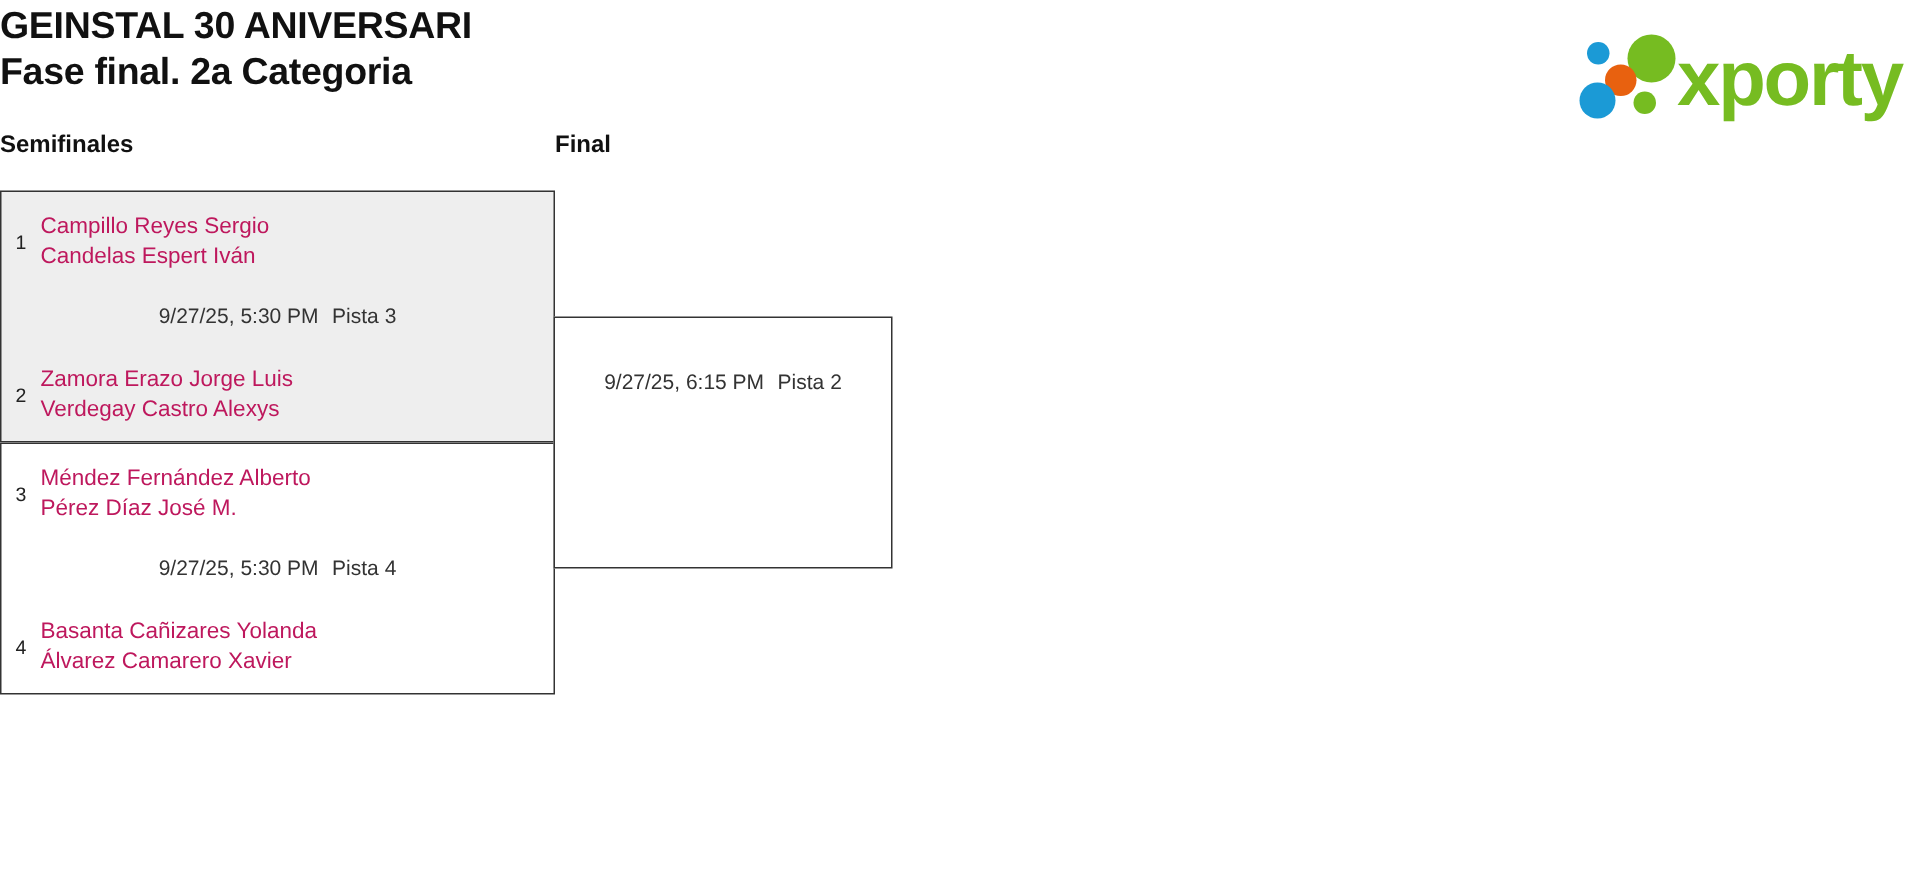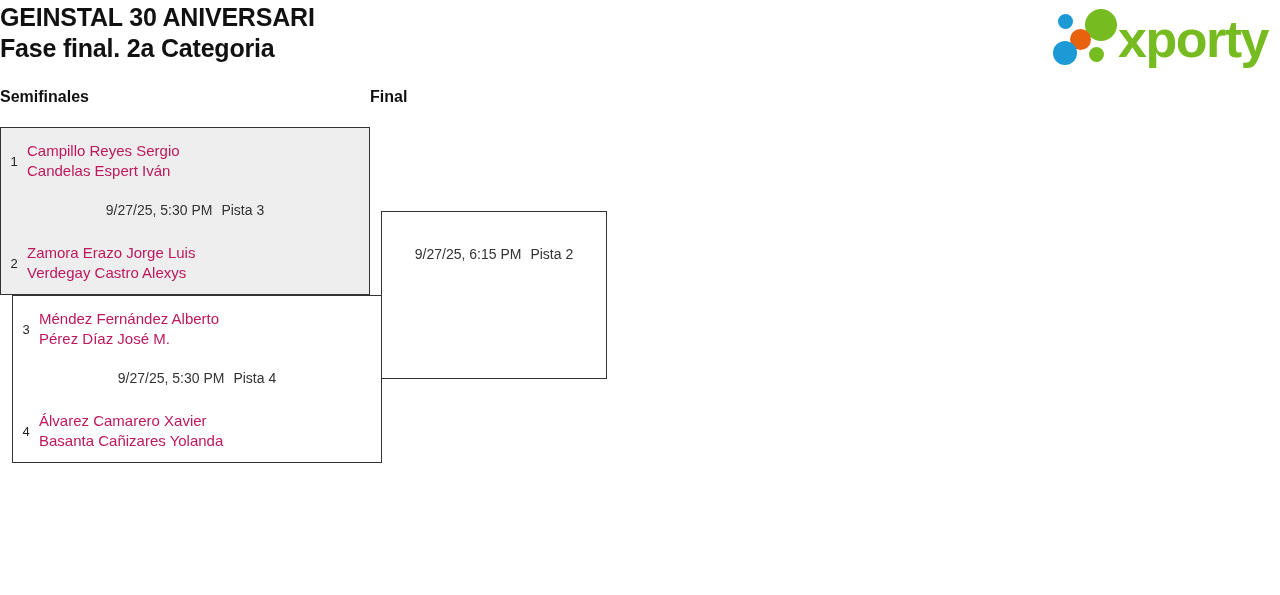--- a/index.html
+++ b/index.html
@@ -35,21 +35,21 @@
     font-weight: bold;
     letter-spacing: -0.2px;
     color: #111111;
     white-space: nowrap;
   }
 
   
   #logo {
     position: absolute;
     left: 1052px;
-    top: 8px;
+    top: 22px;
     width: 224px;
     height: 62px;
   }
   #logo-dots {
     position: absolute;
     left: 0;
     top: 0;
     width: 72px;
     height: 62px;
   }
@@ -93,21 +93,21 @@
     width: 1280px;
     height: 595px;
   }
 
   .match-box {
     position: absolute;
     border: 1px solid #333333;
     box-sizing: border-box;
   }
   .match-box.shaded { background: #eeeeee; }
-  .match-box.plain  { background: #ffffff; margin-left: 12px; }
+  .match-box.plain  { background: #ffffff; }
 
   #match-sf1 { left: 0px;   top: 127px; width: 370px; height: 168px; }
   #match-sf2 { left: 0px;   top: 295px; width: 370px; height: 168px; }
   #match-final { left: 369px; top: 211px; width: 226px; height: 168px; }
 
   .team {
     position: absolute;
     left: 0;
     width: 100%;
     height: 46px;
@@ -206,22 +206,22 @@
         <div class="player-name">Méndez Fernández Alberto</div>
         <div class="player-name">Pérez Díaz José M.</div>
       </div>
     </div>
     <div class="match-info">
       <span>9/27/25, 5:30 PM</span><span class="court">Pista 4</span>
     </div>
     <div class="team team-bottom">
       <div class="seed">4</div>
       <div class="players">
+        <div class="player-name">Basanta Cañizares Yolanda</div>
         <div class="player-name">Álvarez Camarero Xavier</div>
-        <div class="player-name">Basanta Cañizares Yolanda</div>
       </div>
     </div>
   </div>
 
   <div class="match-box plain" id="match-final">
     <div class="match-info">
       <span>9/27/25, 6:15 PM</span><span class="court">Pista 2</span>
     </div>
   </div>
 

